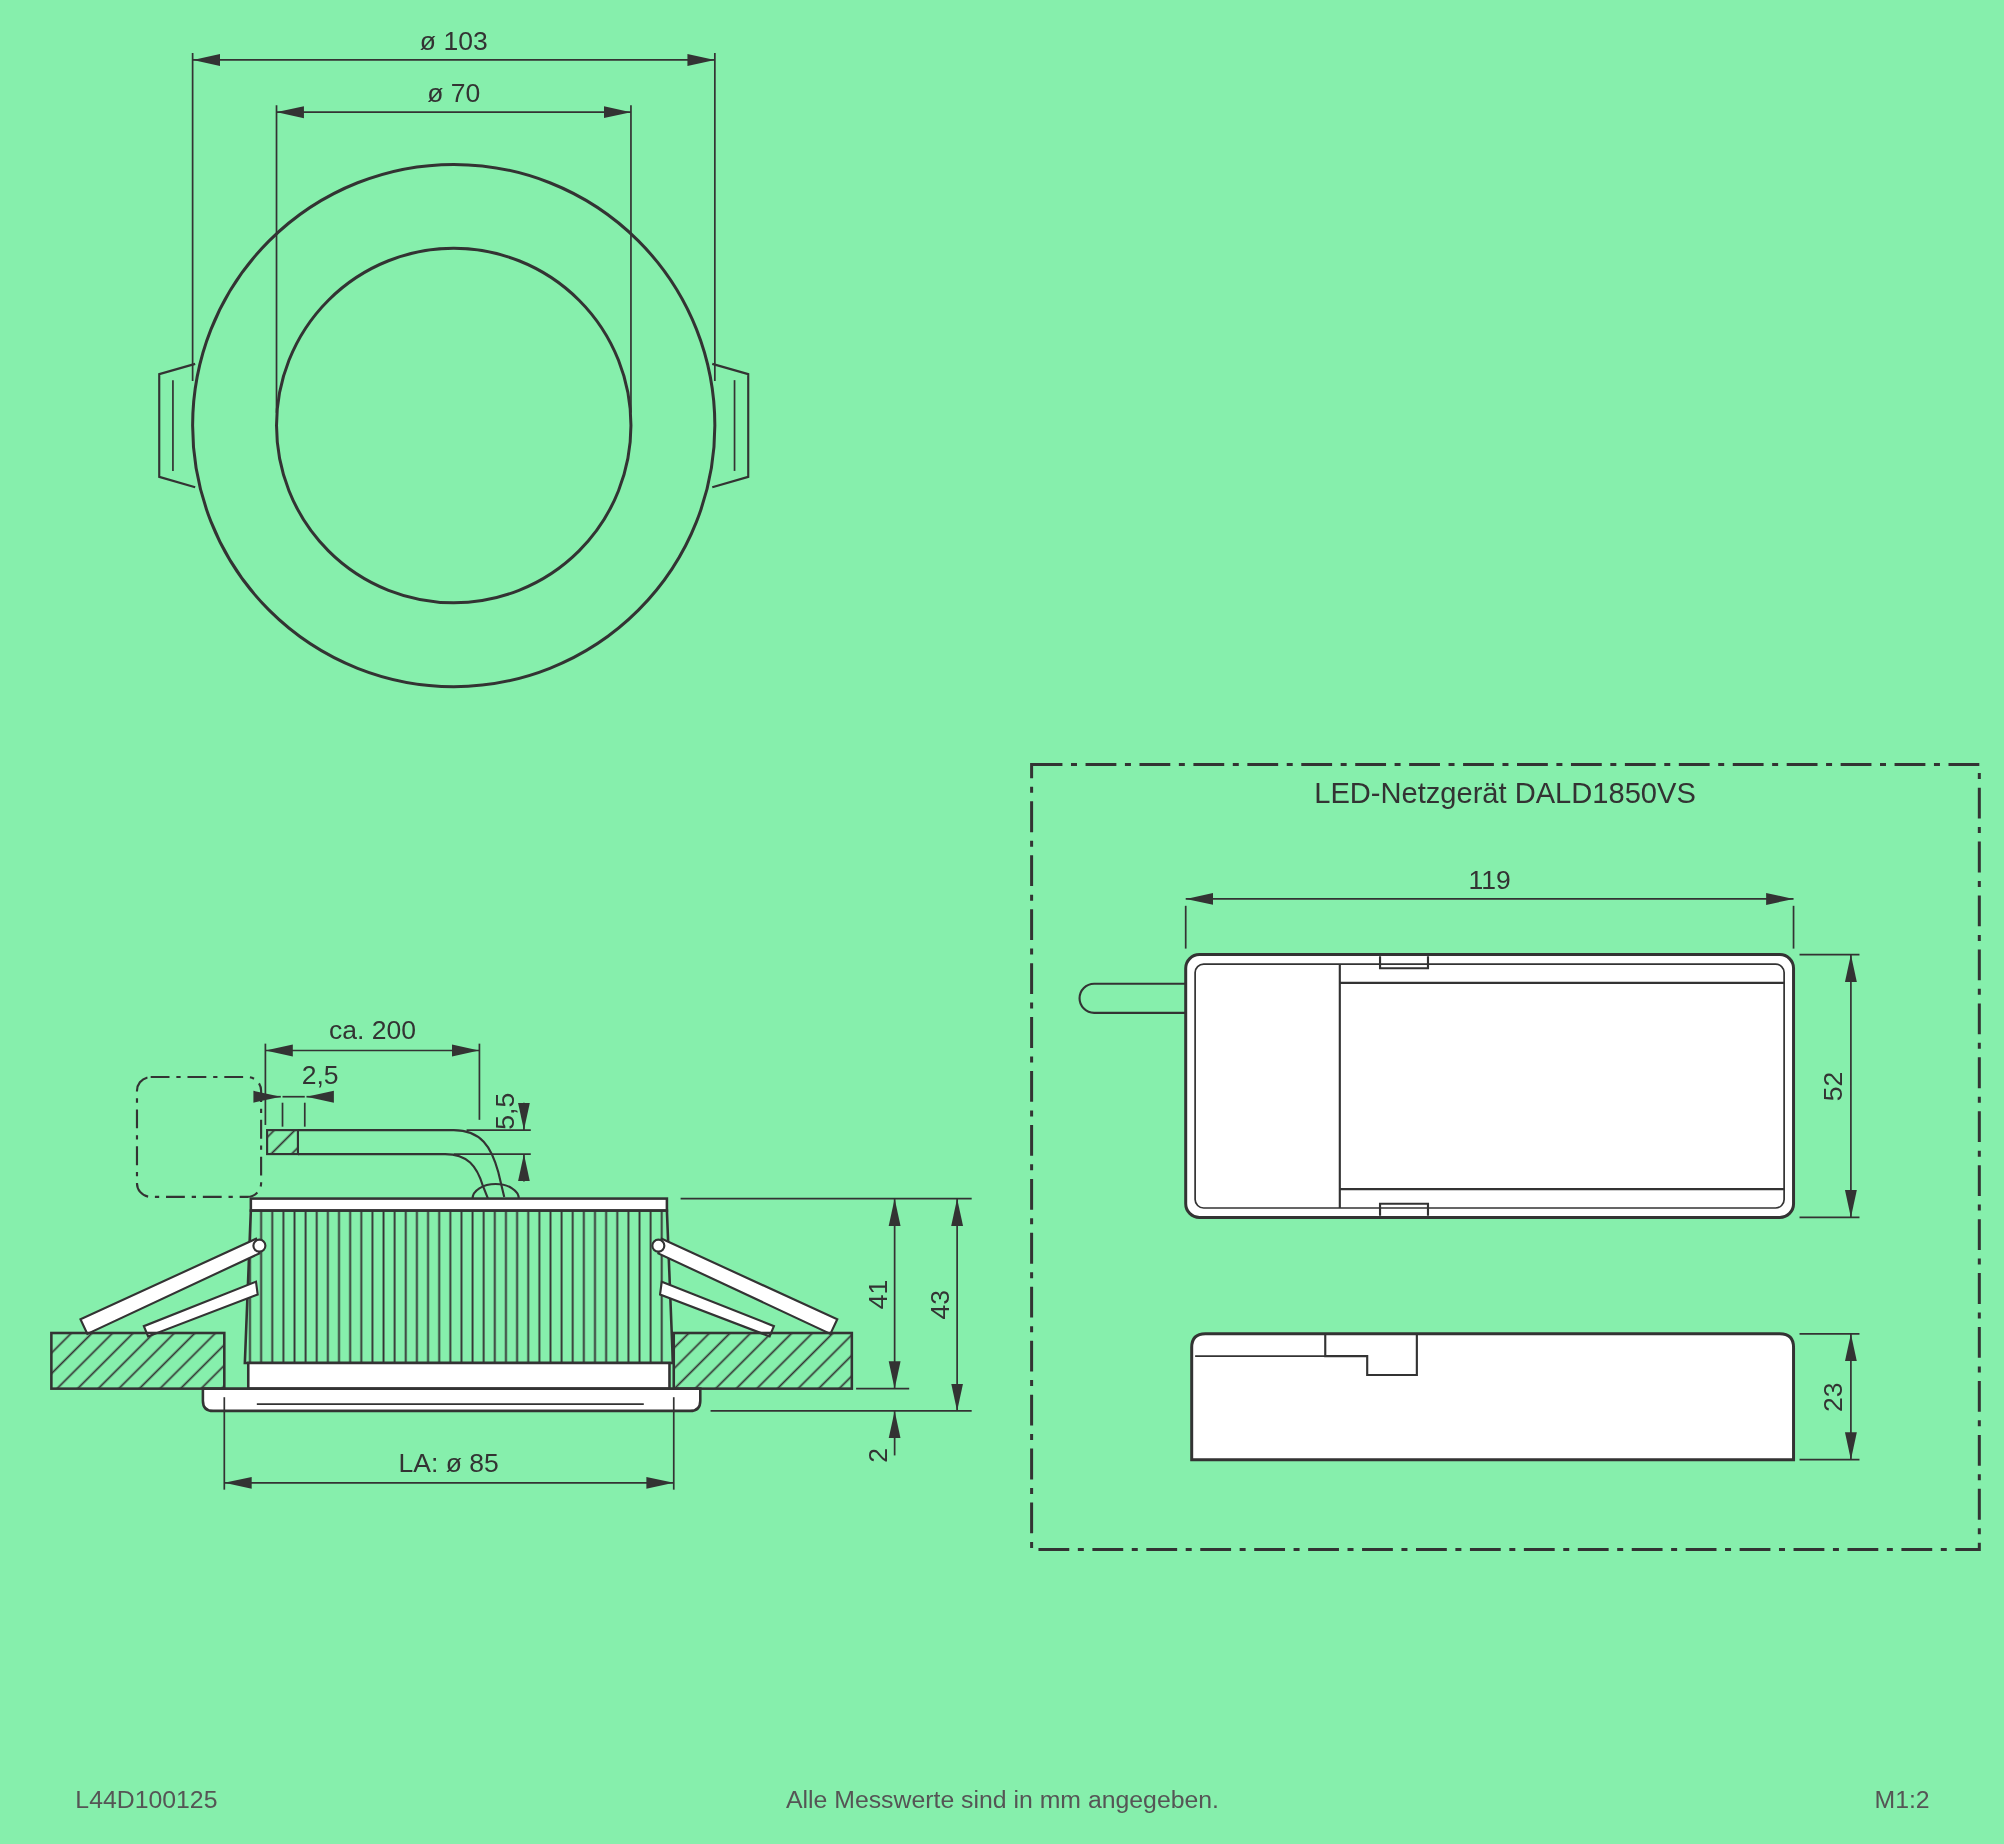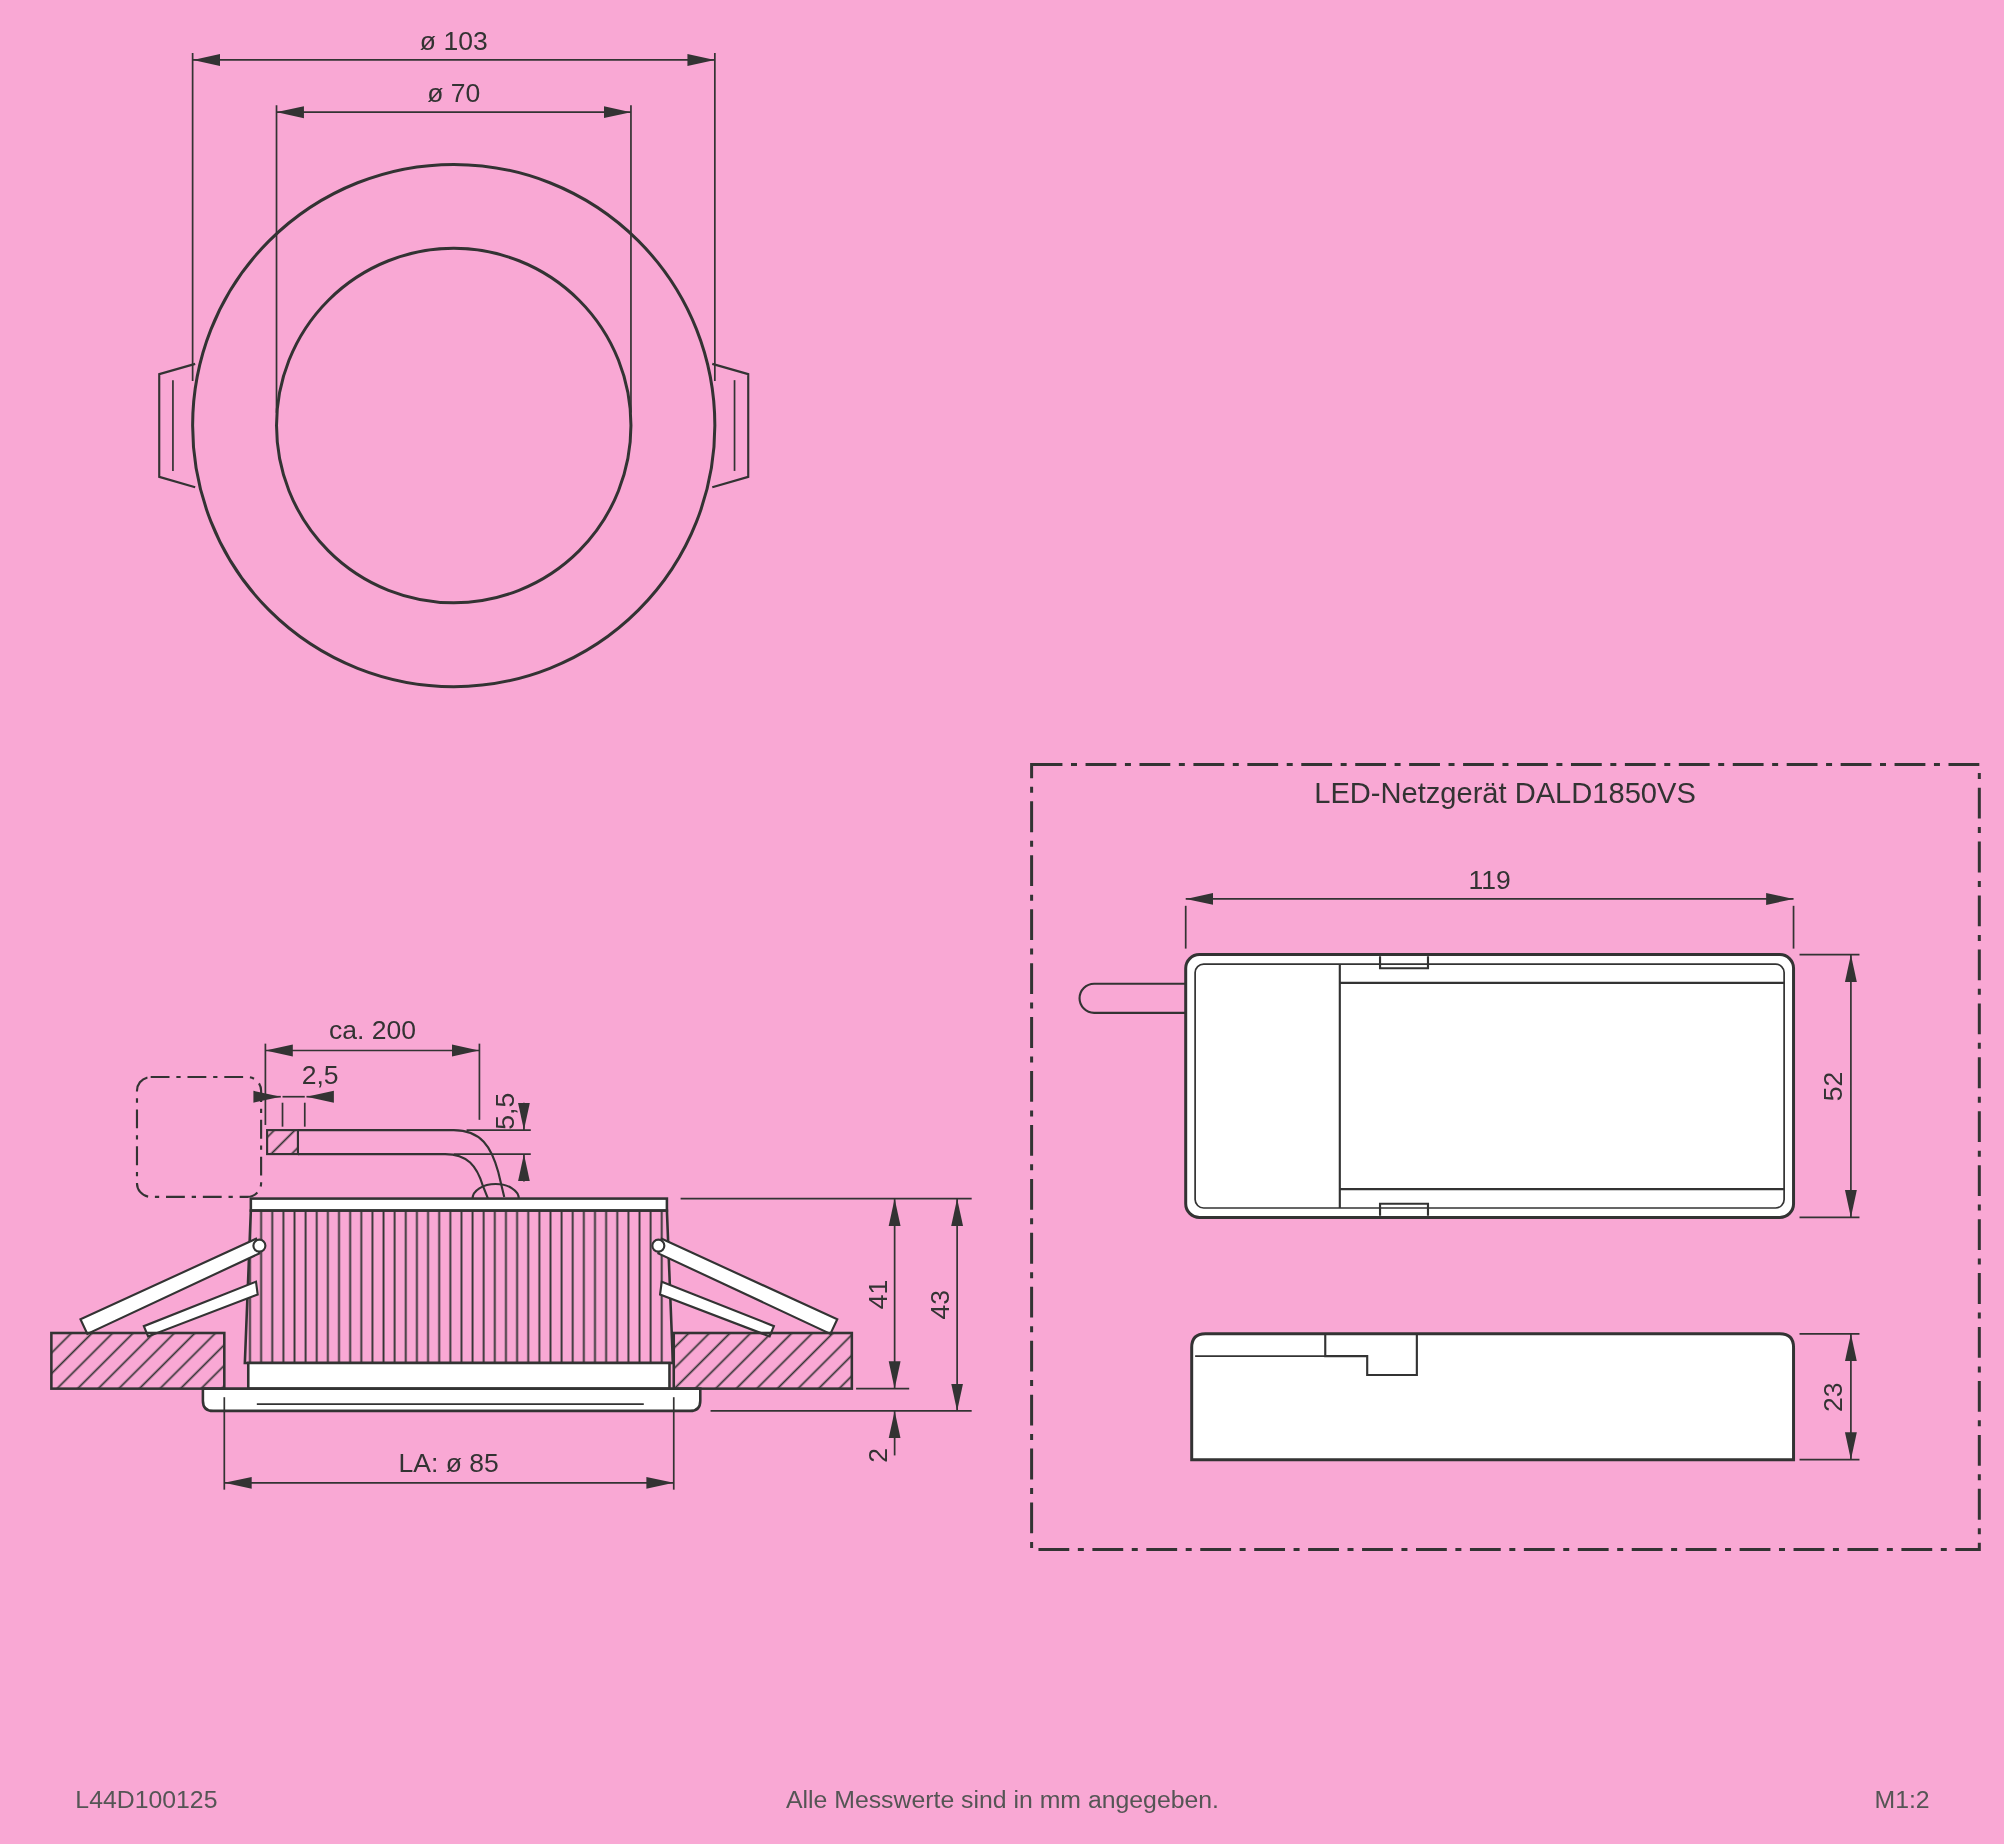--- a/index.html
+++ b/index.html
@@ -1,16 +1,16 @@
 <!DOCTYPE html>
 <html style="font-size:13.7px"><head>
 <meta charset="utf-8">
 <style>
   html,body{margin:0;padding:0;background:#fff;}
-  .sheet{width:2005px;height:1845px;position:relative;background:#f9a8d4;}
+  .sheet{width:2005px;height:1845px;position:relative;background:#86efac;}
   svg{display:block;}
   text{font-family:"Liberation Sans","DejaVu Sans",sans-serif;fill:#333;}
   .dimtext{font-size:31px;}
   .titletext{font-size:34px;}
   .foottext{font-size:29px;fill:#555;}
   .ln{stroke:#333;fill:none;}
   .thin{stroke-width:2;}
   .med{stroke-width:2.5;}
   .thick{stroke-width:3.5;}
   .solidwhite{fill:#fff;stroke:#333;}

